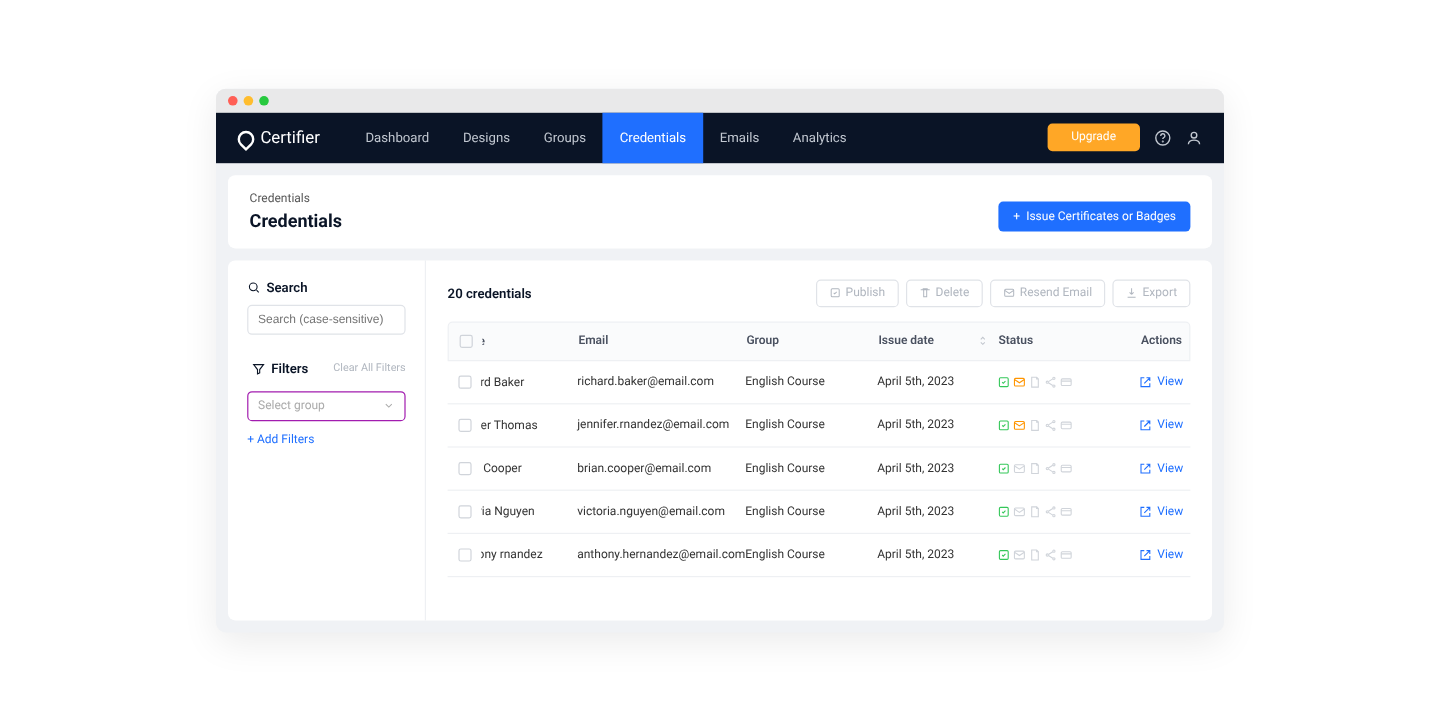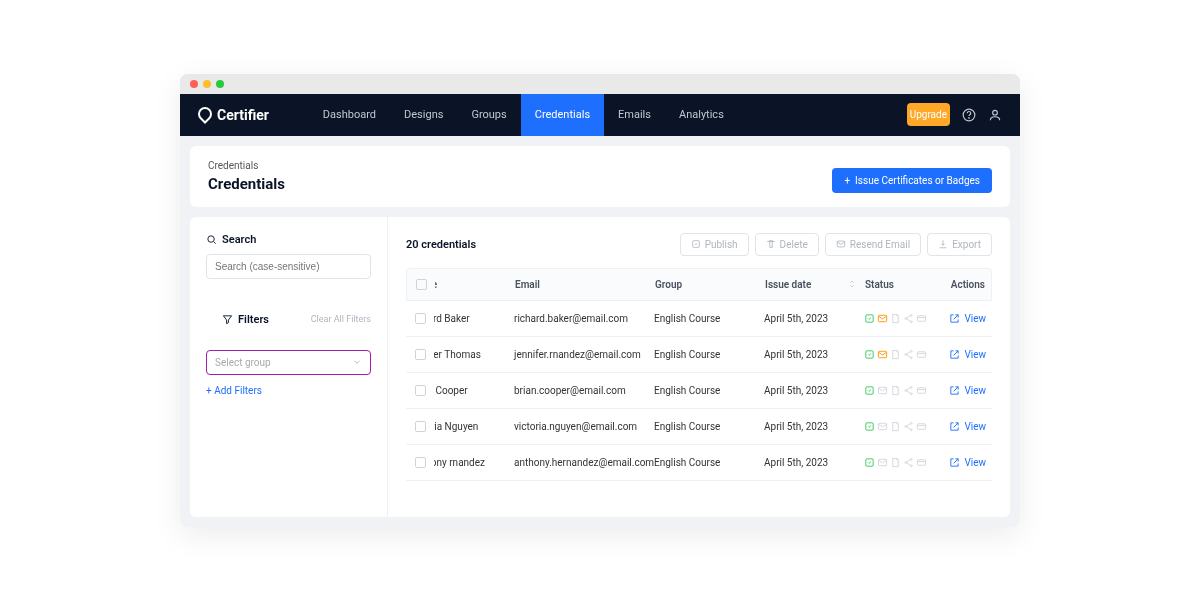--- a/index.html
+++ b/index.html
@@ -35,25 +35,25 @@
 .navbar {
   background: #0a1426;
   display: flex;
   align-items: center;
   height: 42px;
   padding: 0 18px;
   color: #fff;
 }
 .brand {
   display: flex;
-  align-items: flex-start;
+  align-items: flex-end;
   gap: 5px;
-  font-weight: 700;
+  font-weight: 400;
   font-size: 14px;
-  margin-right: 40px;
+  margin-right: 24px;
 }
 .brand-icon {
   width: 14px; height: 14px;
   border: 2px solid #fff;
   border-radius: 50% 50% 50% 0;
   transform: rotate(-45deg);
 }
 .nav-items { display: flex; height: 100%; }
 .nav-item {
   display: flex;
@@ -62,21 +62,21 @@
   font-size: 11px;
   color: #c1c7d0;
   cursor: pointer;
 }
 .nav-item.active { background: #1f6fff; color: #fff; }
 .nav-right { margin-left: auto; display: flex; align-items: center; gap: 12px; }
 .upgrade-btn {
   background: #ffa726;
   color: #fff;
   font-size: 10px;
-  padding: 6px 3px;
+  padding: 6px 20px;
   border-radius: 4px;
   cursor: pointer;
   text-align: center;
 }
 .nav-icon { width: 14px; height: 14px; color: #c1c7d0; cursor: pointer; }
 
 .header-card {
   background: #fff;
   margin: 10px;
   border-radius: 6px;
@@ -100,21 +100,21 @@
 }
 
 .content-card {
   background: #fff;
   margin: 0 10px 10px;
   border-radius: 6px;
   display: flex;
   min-height: 300px;
 }
 .sidebar {
-  width: 198px;
+  width: 165px;
   padding: 16px;
   border-right: 1px solid #eef0f3;
   font-size: 11px;
 }
 .side-label {
   display: flex;
   align-items: center;
   gap: 5px;
   font-weight: 600;
   margin-bottom: 8px;
@@ -268,21 +268,21 @@
       <div class="side-label">
         <svg width="11" height="11" viewBox="0 0 24 24" fill="none" stroke="currentColor" stroke-width="2">
             <circle cx="11" cy="11" r="7"></circle>
             <path d="m21 21-4-4"></path>
           </svg>
         <span>Search</span>
       </div>
       <input class="search-input" placeholder="Search (case-sensitive)" style="">
 
       <div class="filter-head">
-        <div class="side-label" style="margin:16px">
+        <div class="side-label" style="margin:4px">
           <svg width="11" height="11" viewBox="0 0 24 24" fill="none" stroke="currentColor" stroke-width="2">
               <path d="M3 4h18l-7 9v6l-4 2v-8z"></path>
             </svg>
           <span>Filters</span>
         </div>
         <span class="clear-filters">Clear All Filters</span>
       </div>
       <div class="select-input">
         <span>Select group</span>
         <svg width="10" height="10" viewBox="0 0 24 24" fill="none" stroke="currentColor" stroke-width="2">

